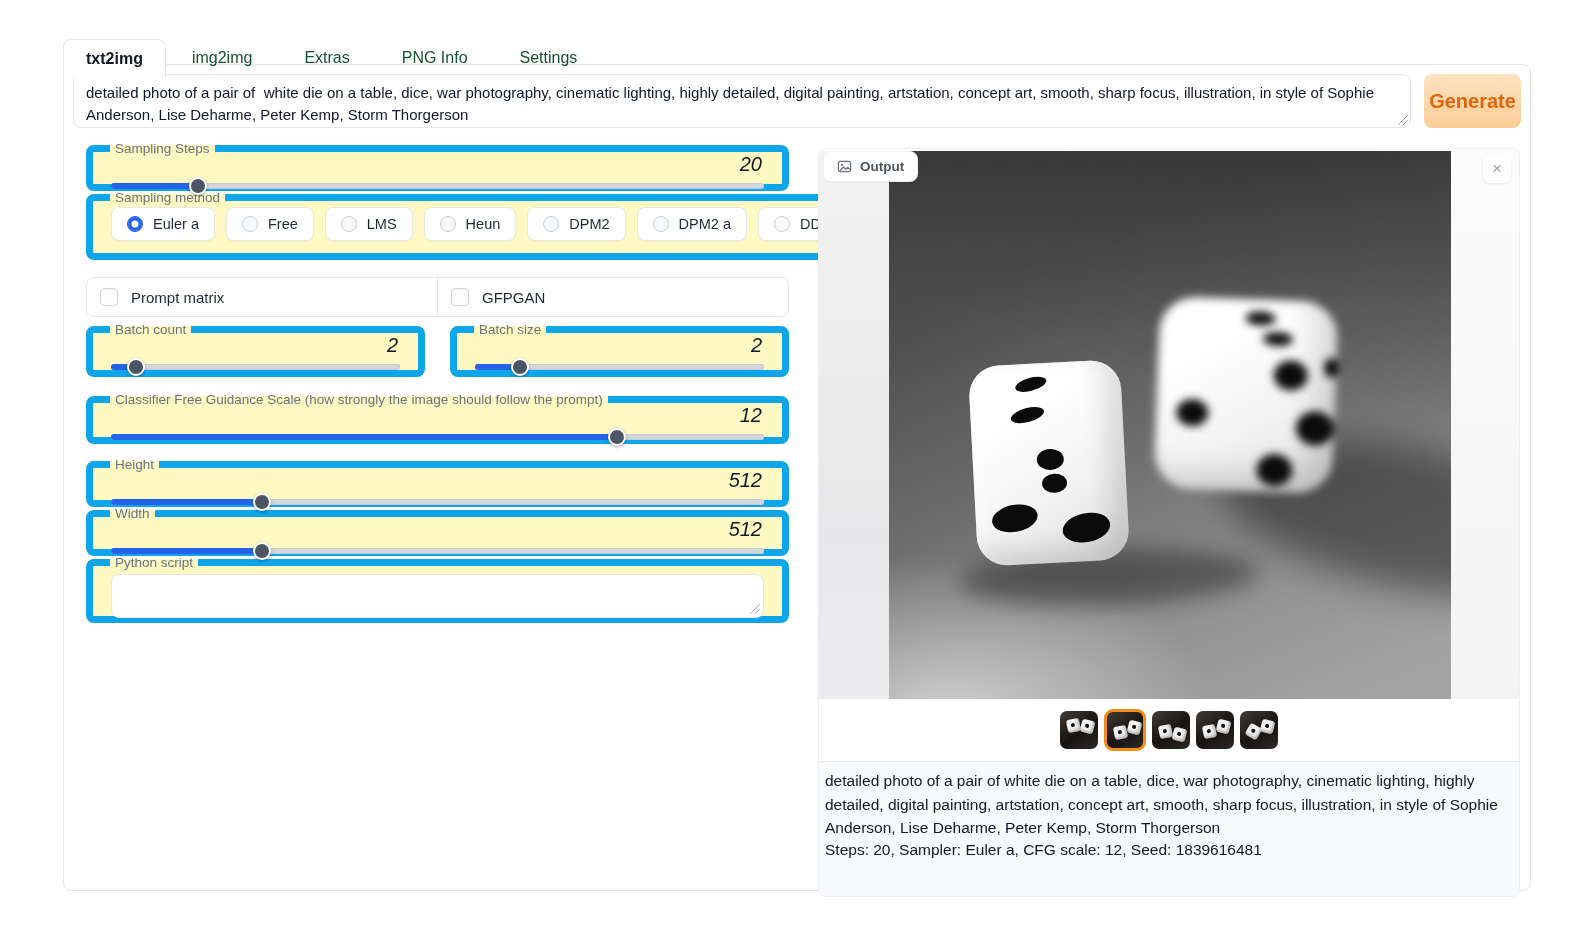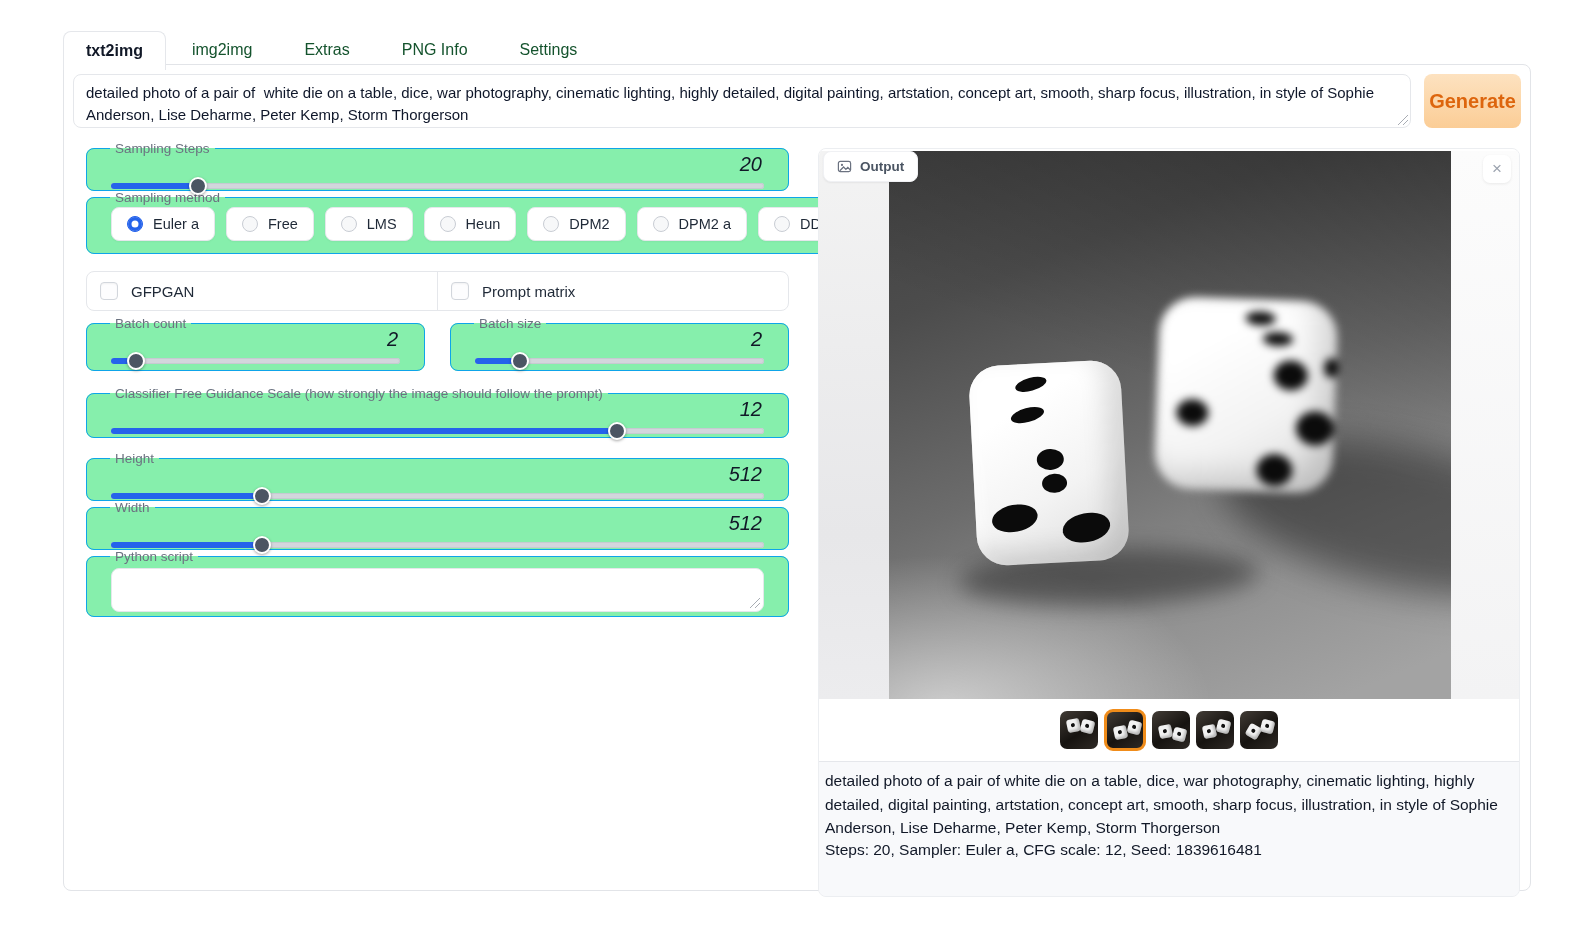--- a/index.html
+++ b/index.html
@@ -1,20 +1,20 @@
 <!DOCTYPE html>
 <html><head>
 <meta charset="utf-8">
 <style>
   * { margin:0; padding:0; box-sizing:border-box; }
   html,body { width:1594px; height:935px; background:#ffffff; overflow:hidden;
               font-family:"Liberation Sans","DejaVu Sans",sans-serif; color:#111827; }
 
   
-  .tabbar { position:absolute; left:63px; top:28px; display:flex; align-items:flex-end; height:41px; z-index:5; }
+  .tabbar { position:absolute; left:63px; top:36px; display:flex; align-items:flex-end; height:41px; z-index:5; }
   .tab { padding:10px 26px; font-size:16px; color:#14532d; cursor:pointer; }
   .tab.active { background:#fff; border:1px solid #e5e7eb; border-bottom:none;
                 border-radius:8px 8px 0 0; color:#111827; font-weight:700; padding:10px 22px; margin-bottom:-1px; }
 
   
   .container { position:absolute; left:63px; top:64px; width:1468px; height:827px;
                background:#fff; border:1px solid #e2e4e8; border-radius:0 8px 8px 8px; }
 
   
   .prompt-row { position:absolute; left:9px; top:9px; right:9px; height:54px; display:flex; gap:13px; }
@@ -26,21 +26,21 @@
                   background:linear-gradient(180deg,#fde2c0 0%,#fbcd96 100%);
                   color:#dd650d; font-family:inherit; font-size:20px; font-weight:700; }
 
   
   .rz { position:absolute; right:3px; bottom:3px; width:12px; height:12px; opacity:.75;
         background:repeating-linear-gradient(135deg,transparent 0 2.5px,#8b919a 2.5px 3.5px);
         clip-path:polygon(100% 0,100% 100%,0 100%); }
 
   
   .left-col { position:absolute; left:22px; top:76px; width:703px; }
-  fieldset.group { border:1px solid #0ea5e9; border-radius:8px; padding:0 24px 10px; background:#86efac; }
+  fieldset.group { border:7px solid #0ea5e9; border-radius:8px; padding:0 18px 10px; background:#fef9c3; }
   fieldset.group legend { color:#6b7280; font-size:13.5px; padding:0 5px; margin-left:-1px; }
   .val { text-align:right; font-size:20px; color:#111827; line-height:17px; margin:0 2px 5px 0;font-style:italic; }
   .slider { position:relative; height:16px; margin-bottom:2px; cursor:pointer; }
   .track { position:absolute; left:0; right:0; top:5px; height:6px; background:#d3d6dc; border-radius:4px;
            box-shadow:inset 0 0 0 1px #c6cad1; }
   .fill  { position:absolute; left:0; top:5px; height:6px; background:#2563eb; border-radius:4px 0 0 4px; }
   .knob  { position:absolute; top:-1px; width:18px; height:18px; border-radius:50%; background:#4b5563;
            border:2px solid #fff; box-shadow:0 1px 3px rgba(0,0,0,.35); transform:translateX(-10px); }
 
   .merge-up { margin-top:-1px; }
@@ -196,25 +196,25 @@
         <div class="radio-pill">
           <span class="radio-dot"></span>
           <span>PLMS</span>
         </div>
       </div>
     </fieldset>
 
     <div class="dual-check" style="margin-top:17px;">
       <div class="check-cell">
         <span class="checkbox"></span>
-        <span class="check-label">GFPGAN</span>
+        <span class="check-label">Prompt matrix</span>
       </div>
       <div class="check-cell">
         <span class="checkbox"></span>
-        <span class="check-label">Prompt matrix</span>
+        <span class="check-label">GFPGAN</span>
       </div>
     </div>
 
     <div class="batch-row" style="margin-top:5px;">
       <fieldset class="group" style="height:55px;">
         <legend>Batch count</legend>
         <div class="val">2</div>
         <div class="slider">
           <div class="track"></div>
           <div class="fill" style="width:9%;"></div>

